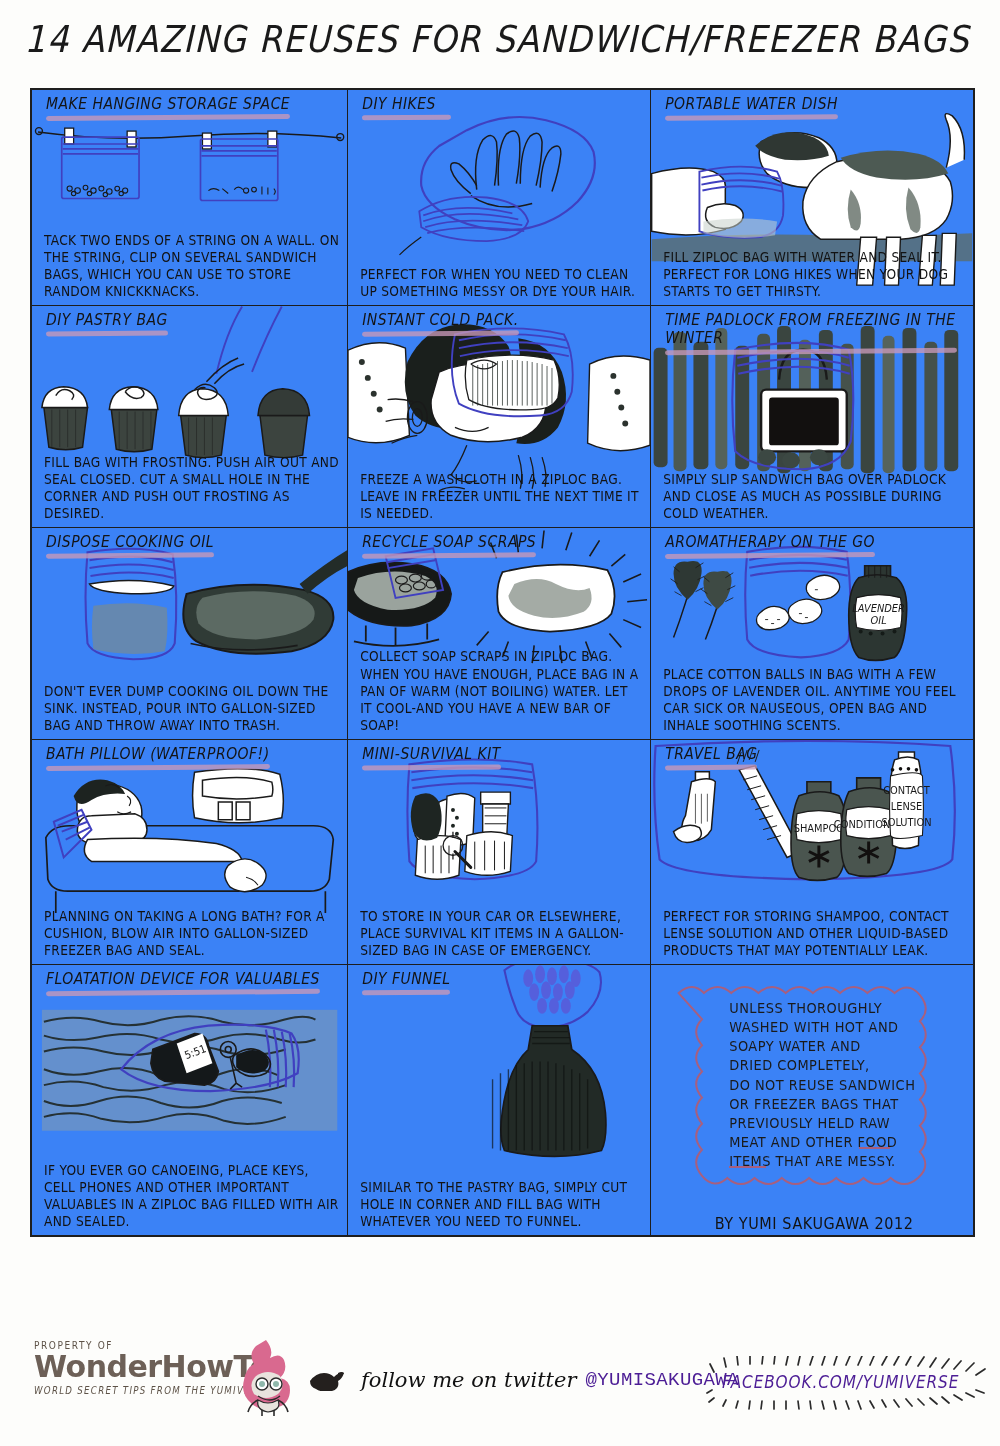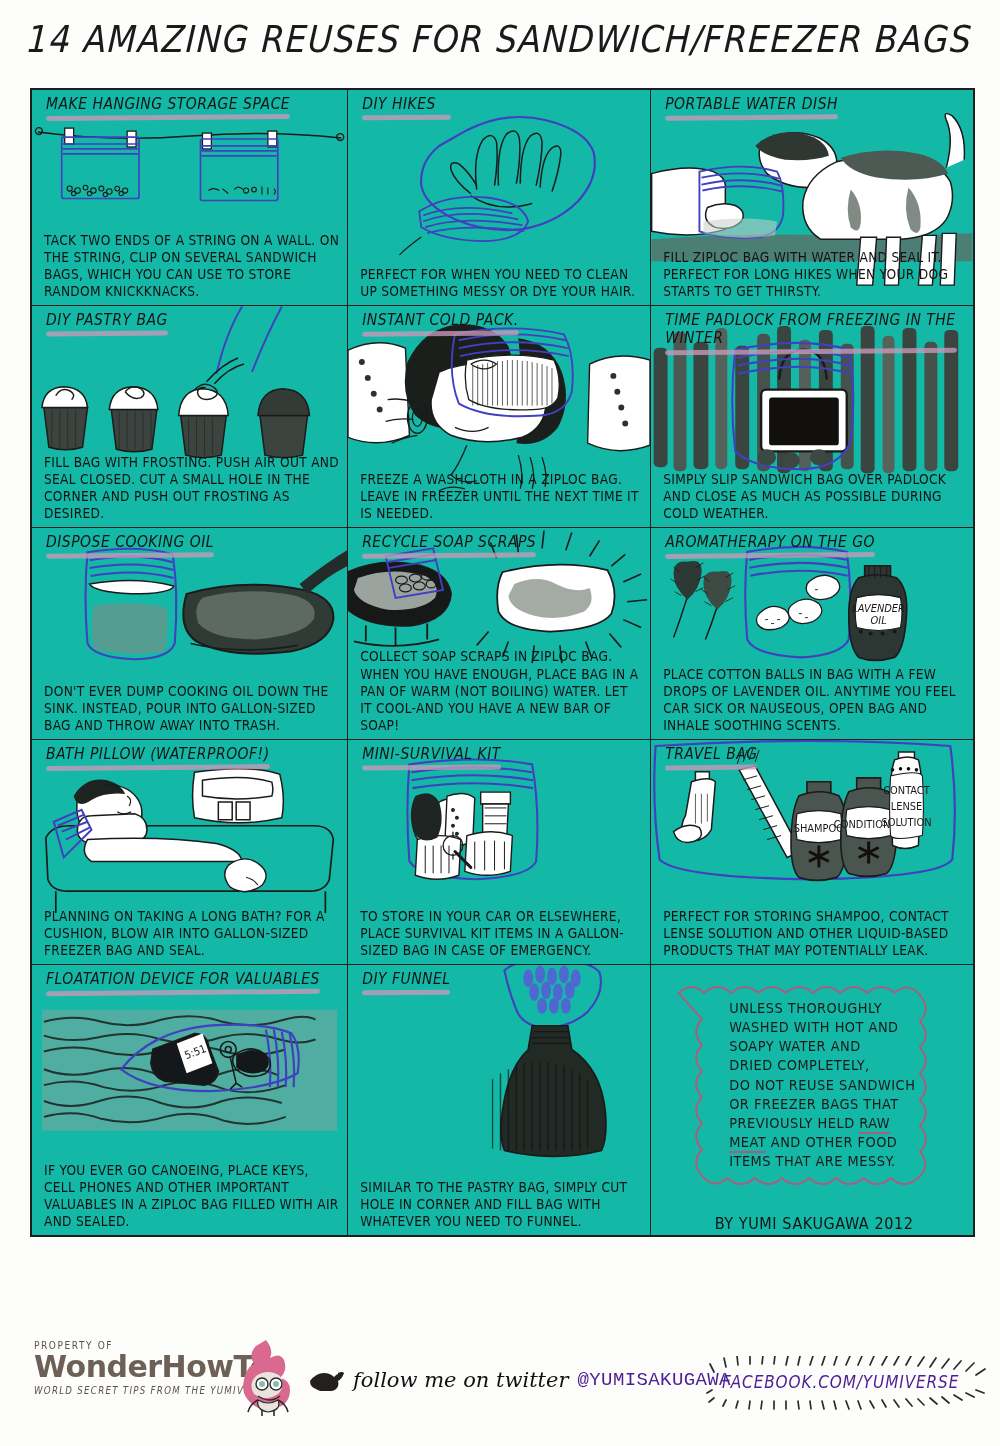--- a/index.html
+++ b/index.html
@@ -34,21 +34,21 @@
     box-sizing:border-box;
     display:flex;flex-wrap:wrap;
     background:#fff;
   }
   .panel{
     box-sizing:border-box;
     border-right:1.6px solid #1e1e1e;
     border-bottom:1.6px solid #1e1e1e;
     position:relative;
     overflow:hidden;
-    background:#14b8a6;
+    background:#3b82f6;
     padding:0;
   }
   .panel.c0{width:33.6%;}
   .panel.c1{width:32.2%;}
   .panel.c2{width:34.2%;border-right:none;}
   .row0 .panel{height:216px;}
   .row1 .panel{height:222px;}
   .row2 .panel{height:212px;}
   .row3 .panel{height:225px;}
   .row4 .panel{height:270px;border-bottom:none;}
@@ -93,39 +93,39 @@
     position:absolute;left:16px;top:14px;right:14px;bottom:40px;
     z-index:6;
   }
   .warntext{
     position:absolute;left:26px;right:22px;top:20px;
     font-family:"DejaVu Sans Condensed","DejaVu Sans",sans-serif;
     font-size:14.4px;line-height:1.33;letter-spacing:.5px;
     color:#1a1a1a;
     margin-left:36px;
   }
-  .warntext .u{border-bottom:2px solid #a85f7e;padding-bottom:1px;}
+  .warntext .u{border-bottom:2px solid #a85f7e;padding-bottom:16px;}
   .sig{
     position:absolute;left:8px;bottom:2px;right:4px;
     text-align:center;
     font-family:"DejaVu Sans Condensed","DejaVu Sans",sans-serif;
     font-size:16px;letter-spacing:.6px;color:#131313;
   }
 
   
   .footer{position:absolute;left:0;top:1318px;width:1000px;height:128px;}
   .whto{position:absolute;left:34px;top:22px;}
   .whto .po{font-family:"DejaVu Sans Condensed","DejaVu Sans",sans-serif;
     font-size:10px;letter-spacing:1.6px;color:#5d5247;}
   .whto .main{font-family:"DejaVu Sans",sans-serif;font-weight:bold;
     font-size:30px;letter-spacing:-.5px;color:#6d6057;line-height:1;margin-top:1px;}
   .whto .tag{font-family:"DejaVu Sans Condensed","DejaVu Sans",sans-serif;
     font-size:9.6px;letter-spacing:1.3px;color:#5d5247;margin-top:3px;font-style:italic;}
   .twitter{position:absolute;left:308px;top:50px;display:flex;align-items:center;gap:9px;}
-  .tw-script{font-family:"DejaVu Serif",serif;font-style:italic;font-size:21px;color:#111;}
+  .tw-script{font-family:"DejaVu Serif",serif;font-style:italic;font-size:21px;color:#111;margin-left:8px;}
   .tw-handle{font-family:Liberation Mono, monospace;font-size:19px;letter-spacing:.4px;color:#4c1d95;}
   .fb{position:absolute;left:722px;top:54px;
     font-family:"DejaVu Sans Condensed","DejaVu Sans",sans-serif;
     font-size:17px;letter-spacing:.9px;color:#4c1d95;font-style:italic;}
 </style>
 </head>
 <body>
 
 <div class="page">
 

